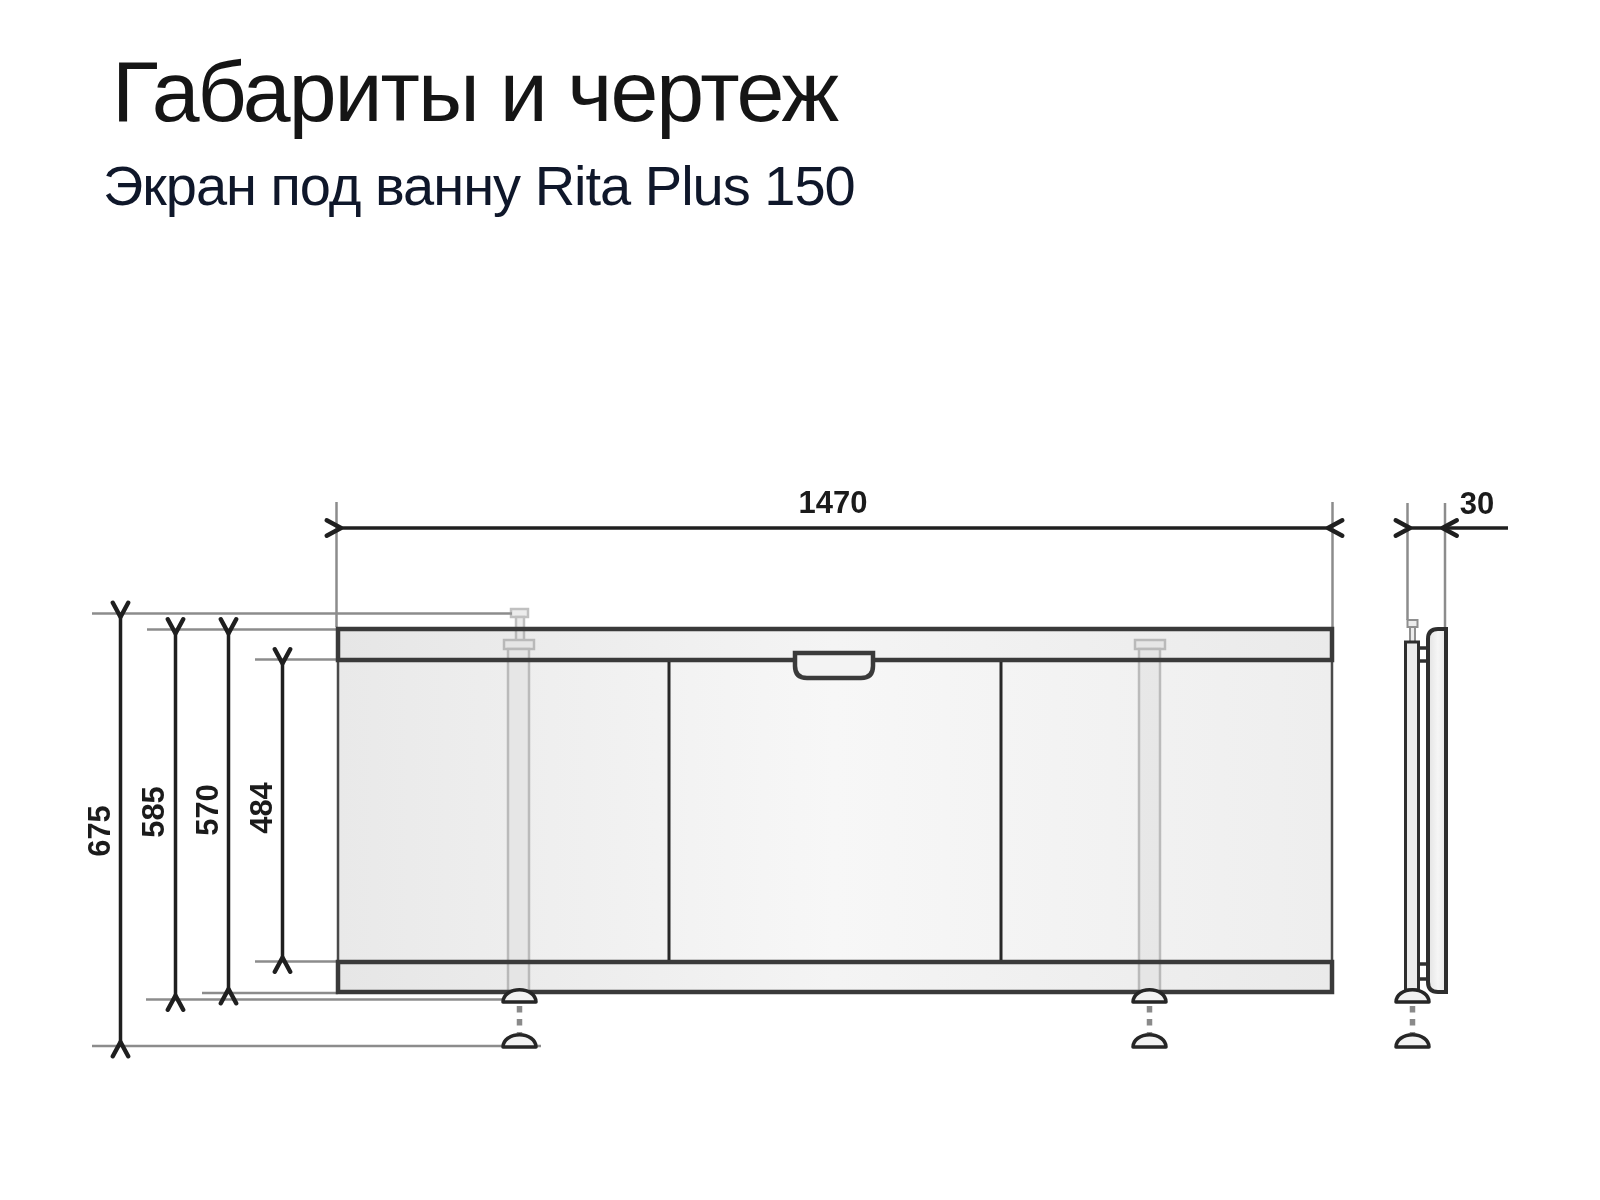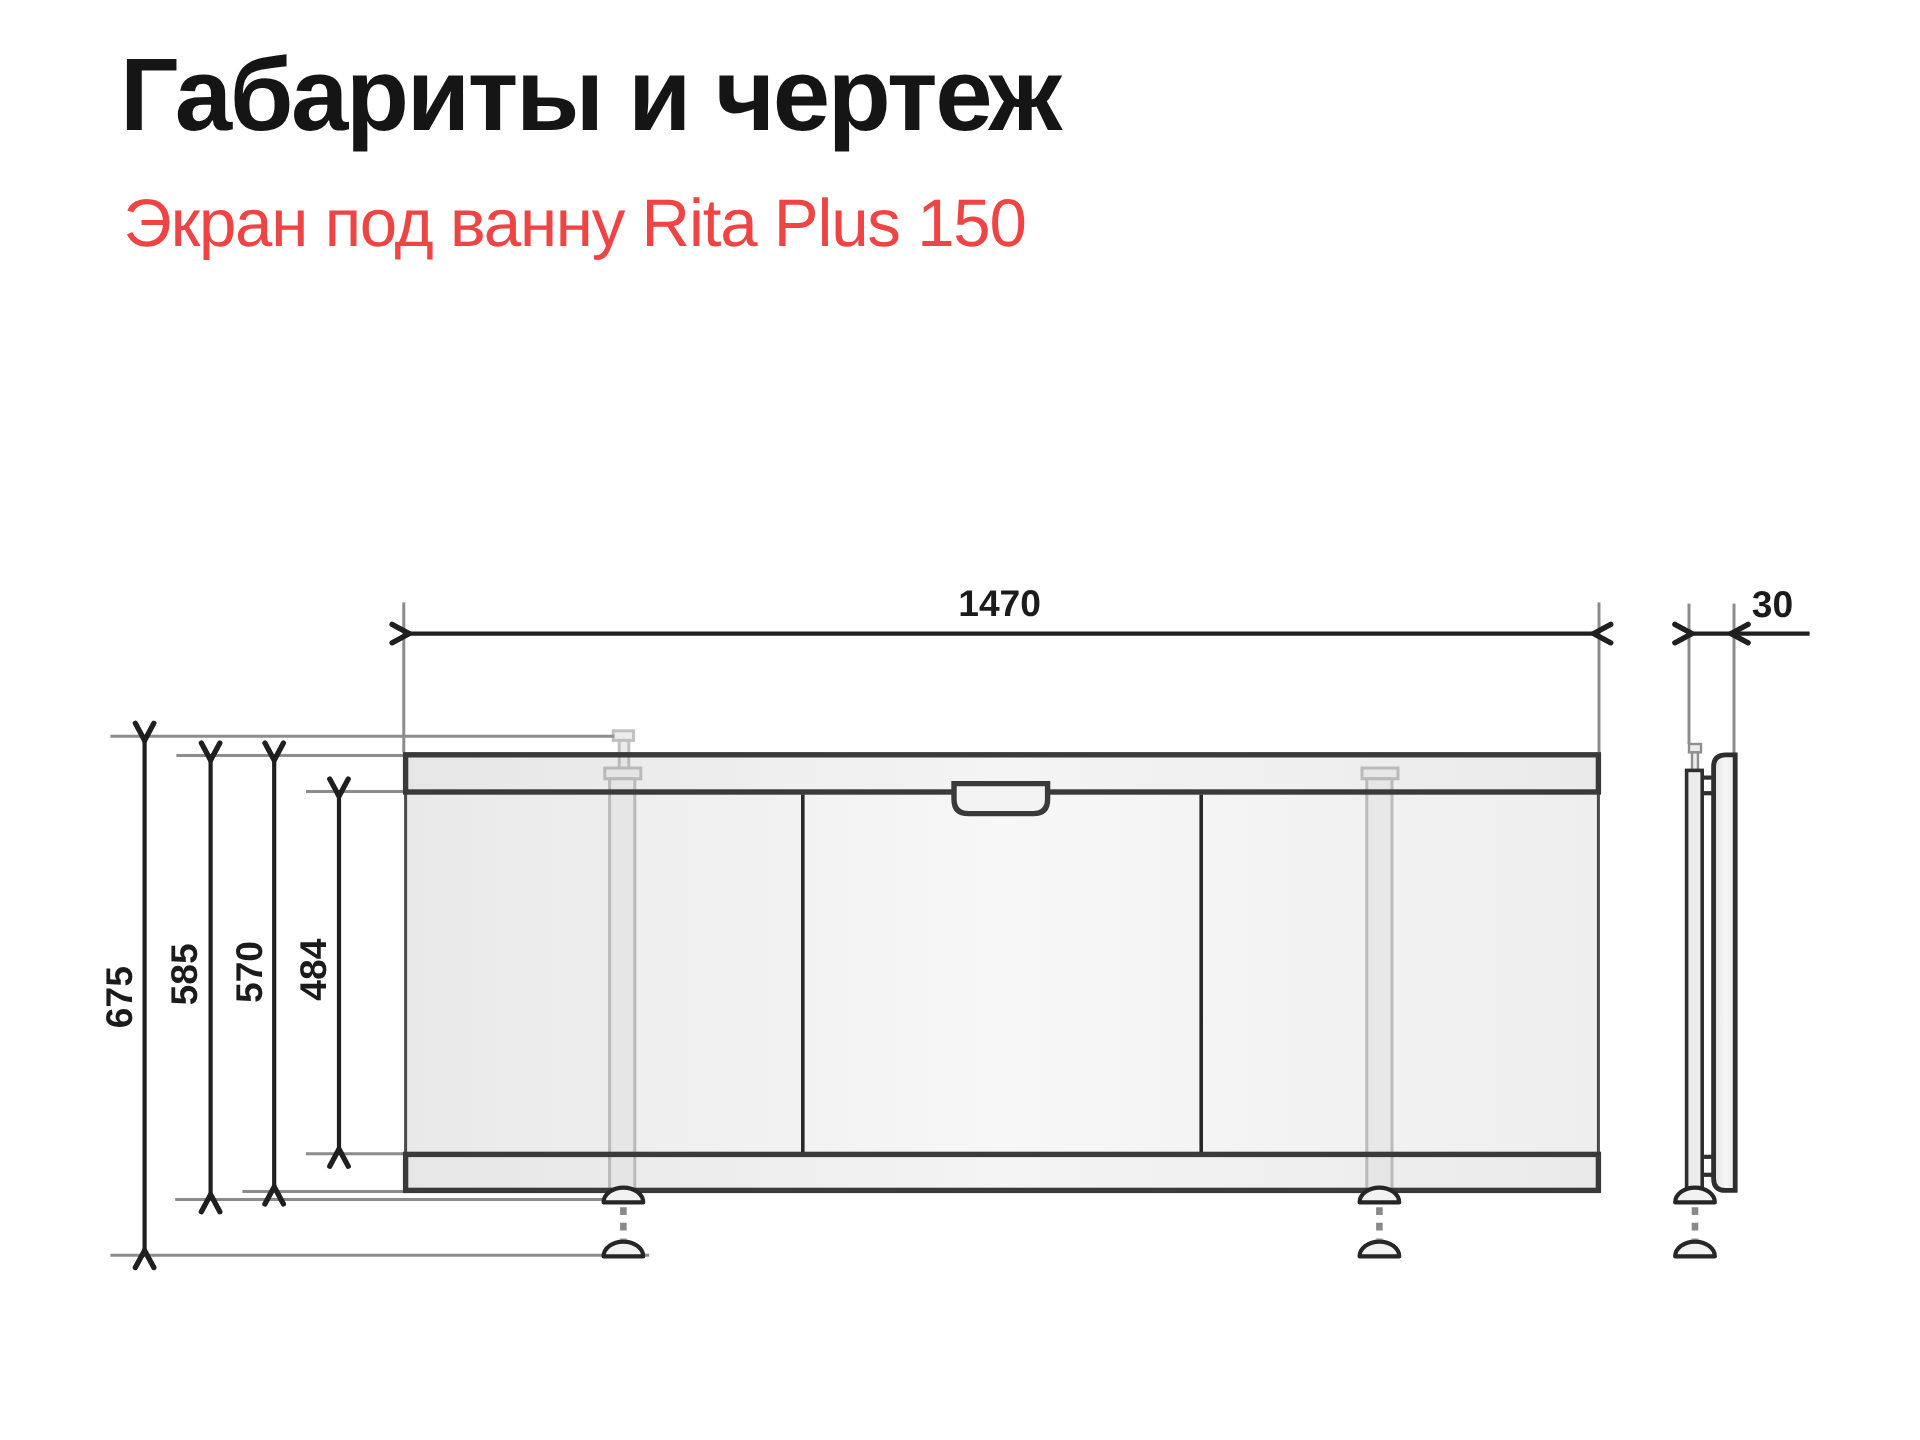--- a/index.html
+++ b/index.html
@@ -14,37 +14,37 @@
   .page {
     position: relative;
     width: 1600px;
     height: 1200px;
     background: #ffffff;
   }
   h1.title {
     position: absolute;
     left: 100px;
     top: 36px;
-    margin: 0;
+    margin: 12px;
     font-size: 86px;
     line-height: 1;
-    font-weight: 700;
+    font-weight: 400;
     letter-spacing: -2px;
     color: #151515;
   }
   h2.subtitle {
     position: absolute;
     left: 103px;
     top: 158px;
     margin: 0;
     font-size: 56px;
     line-height: 1;
     font-weight: 400;
     letter-spacing: -1px;
-    color: #ef4444;
+    color: #0f172a;
   }
   svg.drawing {
     position: absolute;
     left: 0;
     top: 0;
     width: 1600px;
     height: 1200px;
   }
   .dim-label {
     font-family: "Liberation Sans", sans-serif;

